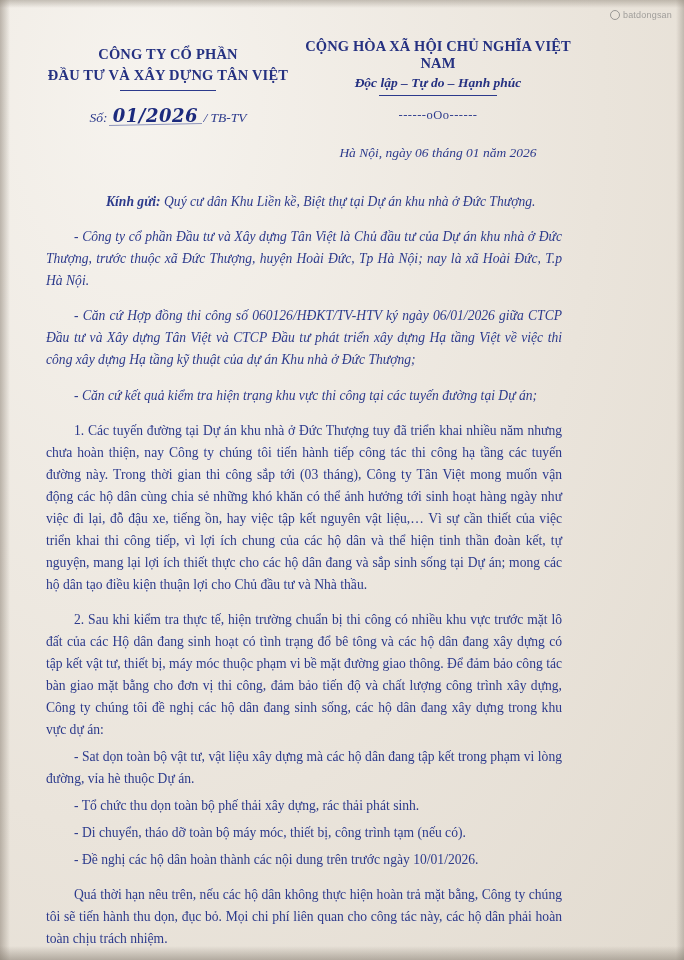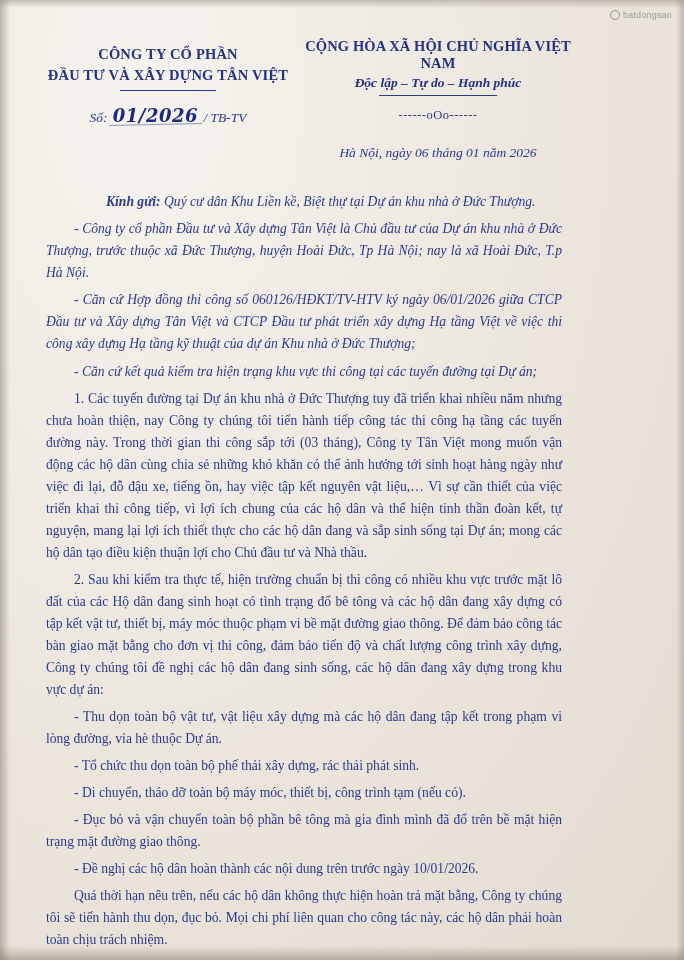--- a/index.html
+++ b/index.html
@@ -163,21 +163,21 @@
   }
   .to-label {
     font-weight: bold;
     font-style: italic;
     margin-left: 32px;
   }
   .to-text {
     font-style: italic;
   }
   p.para {
-    margin: 5px 0 0 0;
+    margin: 13px 0 0 0;
     text-indent: 28px;
   }
   p.para.italic {
     font-style: italic;
   }
   p.dash {
     margin: 5px 0 0 0;
     text-indent: 28px;
   }
   .closing {
@@ -298,24 +298,23 @@
       </div>
 
       <p class="para italic">- Công ty cổ phần Đầu tư và Xây dựng Tân Việt là Chủ đầu tư của Dự án khu nhà ở Đức Thượng, trước thuộc xã Đức Thượng, huyện Hoài Đức, Tp Hà Nội; nay là xã Hoài Đức, T.p Hà Nội.</p>
       <p class="para italic">- Căn cứ Hợp đồng thi công số 060126/HĐKT/TV-HTV ký ngày 06/01/2026 giữa CTCP Đầu tư và Xây dựng Tân Việt và CTCP Đầu tư phát triển xây dựng Hạ tầng Việt về việc thi công xây dựng Hạ tầng kỹ thuật của dự án Khu nhà ở Đức Thượng;</p>
       <p class="para italic">- Căn cứ kết quả kiểm tra hiện trạng khu vực thi công tại các tuyến đường tại Dự án;</p>
 
 
       <p class="para">1. Các tuyến đường tại Dự án khu nhà ở Đức Thượng tuy đã triển khai nhiều năm nhưng chưa hoàn thiện, nay Công ty chúng tôi tiến hành tiếp công tác thi công hạ tầng các tuyến đường này. Trong thời gian thi công sắp tới (03 tháng), Công ty Tân Việt mong muốn vận động các hộ dân cùng chia sẻ những khó khăn có thể ảnh hưởng tới sinh hoạt hàng ngày như việc đi lại, đỗ đậu xe, tiếng ồn, hay việc tập kết nguyên vật liệu,… Vì sự cần thiết của việc triển khai thi công tiếp, vì lợi ích chung của các hộ dân và thể hiện tinh thần đoàn kết, tự nguyện, mang lại lợi ích thiết thực cho các hộ dân đang và sắp sinh sống tại Dự án; mong các hộ dân tạo điều kiện thuận lợi cho Chủ đầu tư và Nhà thầu.</p>
       <p class="para">2. Sau khi kiểm tra thực tế, hiện trường chuẩn bị thi công có nhiều khu vực trước mặt lô đất của các Hộ dân đang sinh hoạt có tình trạng đổ bê tông và các hộ dân đang xây dựng có tập kết vật tư, thiết bị, máy móc thuộc phạm vi bề mặt đường giao thông. Để đảm bảo công tác bàn giao mặt bằng cho đơn vị thi công, đảm bảo tiến độ và chất lượng công trình xây dựng, Công ty chúng tôi đề nghị các hộ dân đang sinh sống, các hộ dân đang xây dựng trong khu vực dự án:</p>
 
-      <p class="dash">- Thu dọn toàn bộ vật tư, vật liệu xây dựng mà các hộ dân đang tập kết trong phạm vi lòng đường, vỉa hè thuộc Dự án.</p>
+      <p class="dash">- Sat dọn toàn bộ vật tư, vật liệu xây dựng mà các hộ dân đang tập kết trong phạm vi lòng đường, vỉa hè thuộc Dự án.</p>
       <p class="dash">- Tổ chức thu dọn toàn bộ phế thải xây dựng, rác thải phát sinh.</p>
       <p class="dash">- Di chuyển, tháo dỡ toàn bộ máy móc, thiết bị, công trình tạm (nếu có).</p>
-      <p class="dash">- Đục bỏ và vận chuyển toàn bộ phần bê tông mà gia đình mình đã đổ trên bề mặt hiện trạng mặt đường giao thông.</p>
       <p class="dash">- Đề nghị các hộ dân hoàn thành các nội dung trên trước ngày 10/01/2026.</p>
 
       <p class="para">Quá thời hạn nêu trên, nếu các hộ dân không thực hiện hoàn trả mặt bằng, Công ty chúng tôi sẽ tiến hành thu dọn, đục bỏ. Mọi chi phí liên quan cho công tác này, các hộ dân phải hoàn toàn chịu trách nhiệm.</p>
 
       <div class="closing">Trân trọng!</div>
     </div>
 
     <div class="footer">
       <div class="foot-left">
         <div class="recv-title">Nơi nhận:</div>

